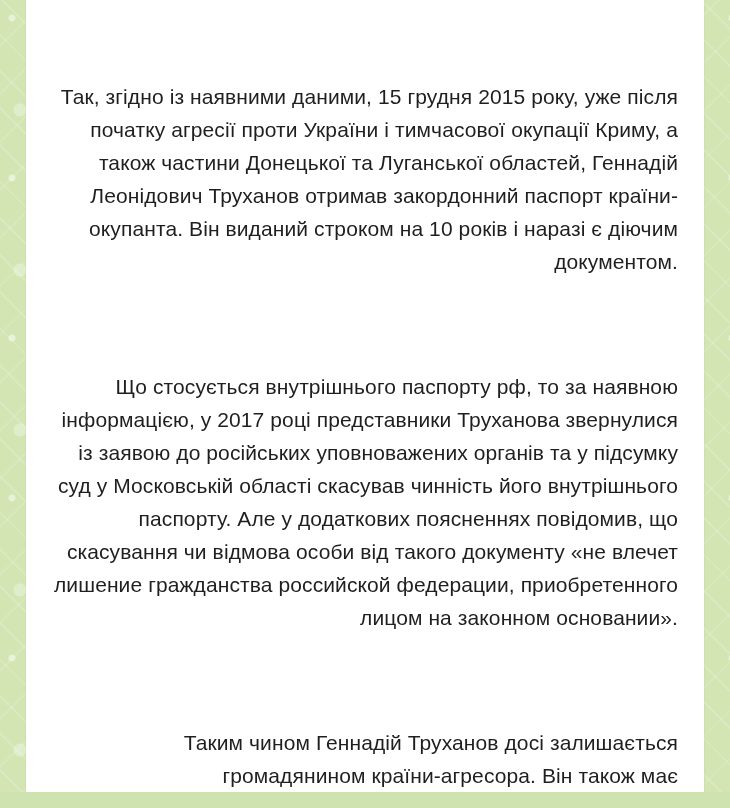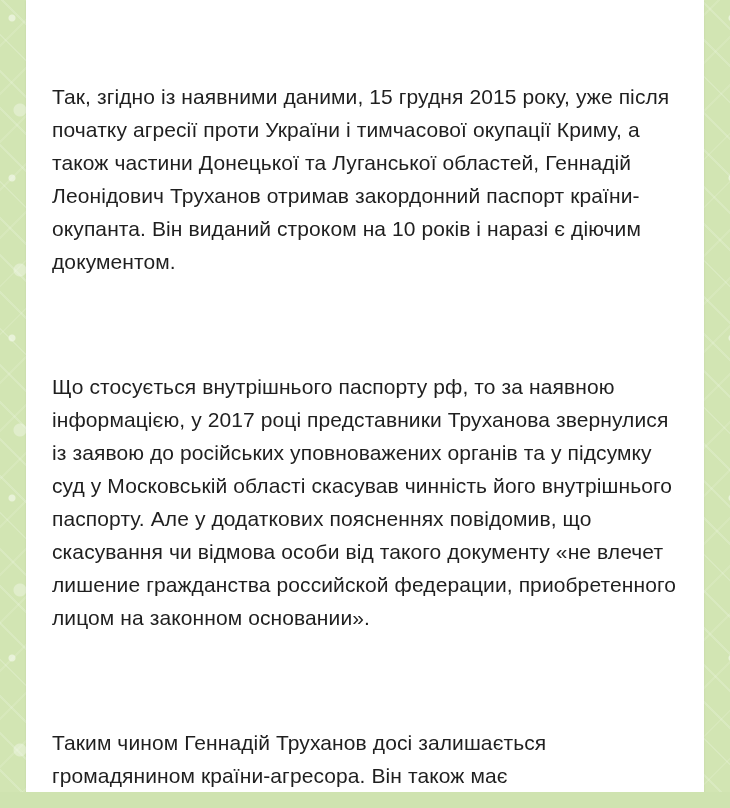--- a/index.html
+++ b/index.html
@@ -12,20 +12,21 @@
     font-family: "Liberation Sans", sans-serif;
     background: #d7e8bb;
     overflow: hidden;
   }
   .screen {
     position: relative;
     width: 730px;
     height: 808px;
     background: #cfe3b0;
     overflow: hidden;
+    text-align: right;
   }
   
   .pattern {
     position: absolute;
     inset: 0;
     background-color: #d3e6b4;
     background-image:
       radial-gradient(circle at 12px 18px, rgba(255,255,255,0.55) 0 3px, transparent 4px),
       radial-gradient(circle at 40px 70px, rgba(255,255,255,0.45) 0 5px, transparent 6px),
       radial-gradient(circle at 70px 30px, rgba(255,255,255,0.40) 0 2px, transparent 3px),

